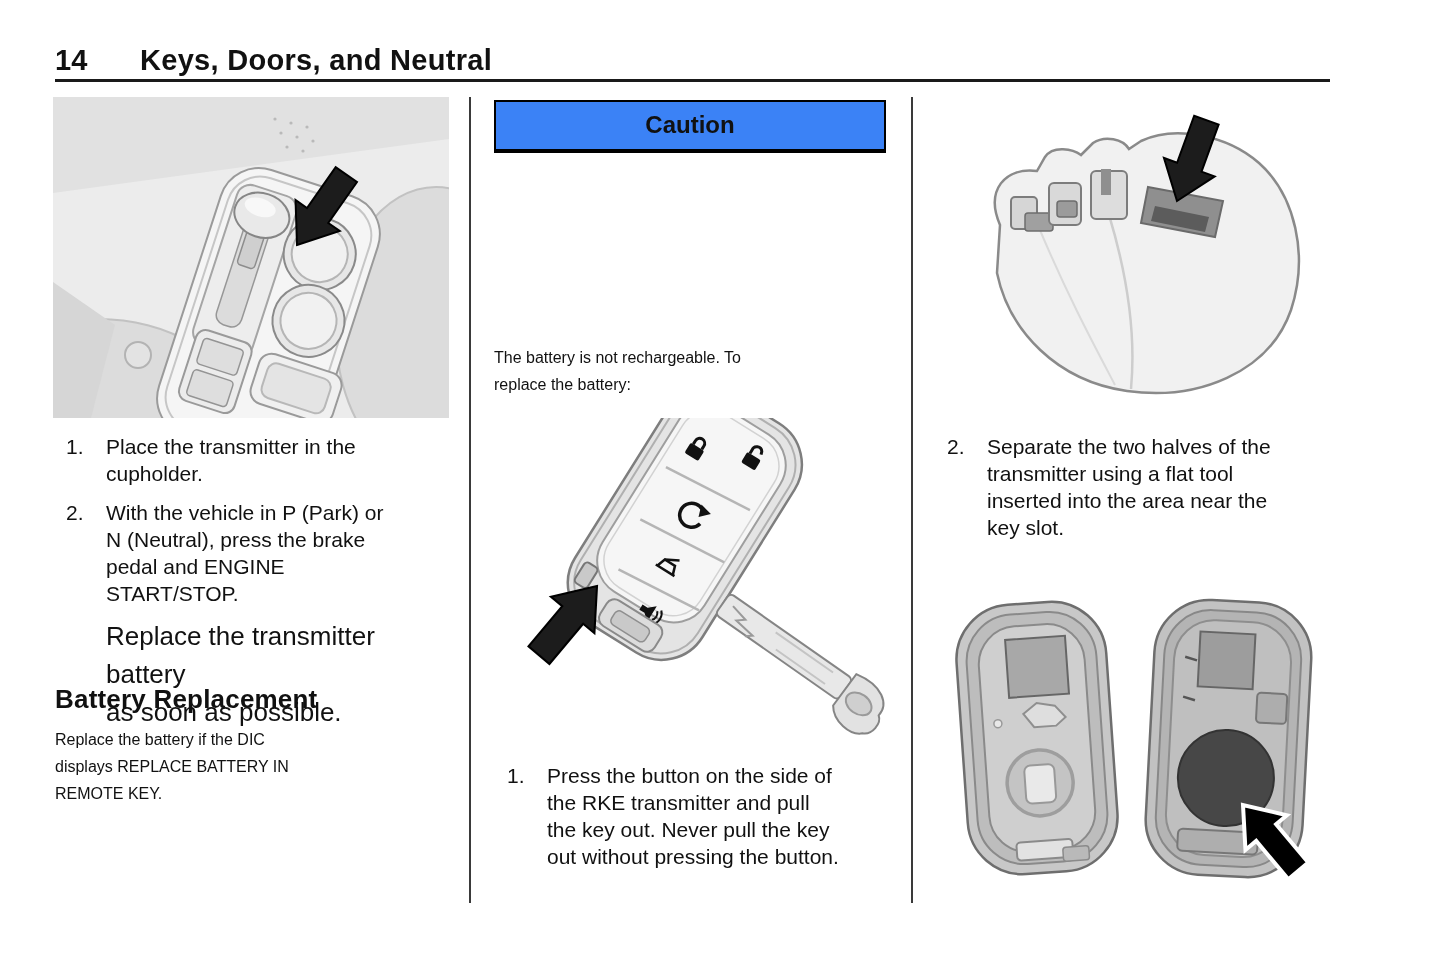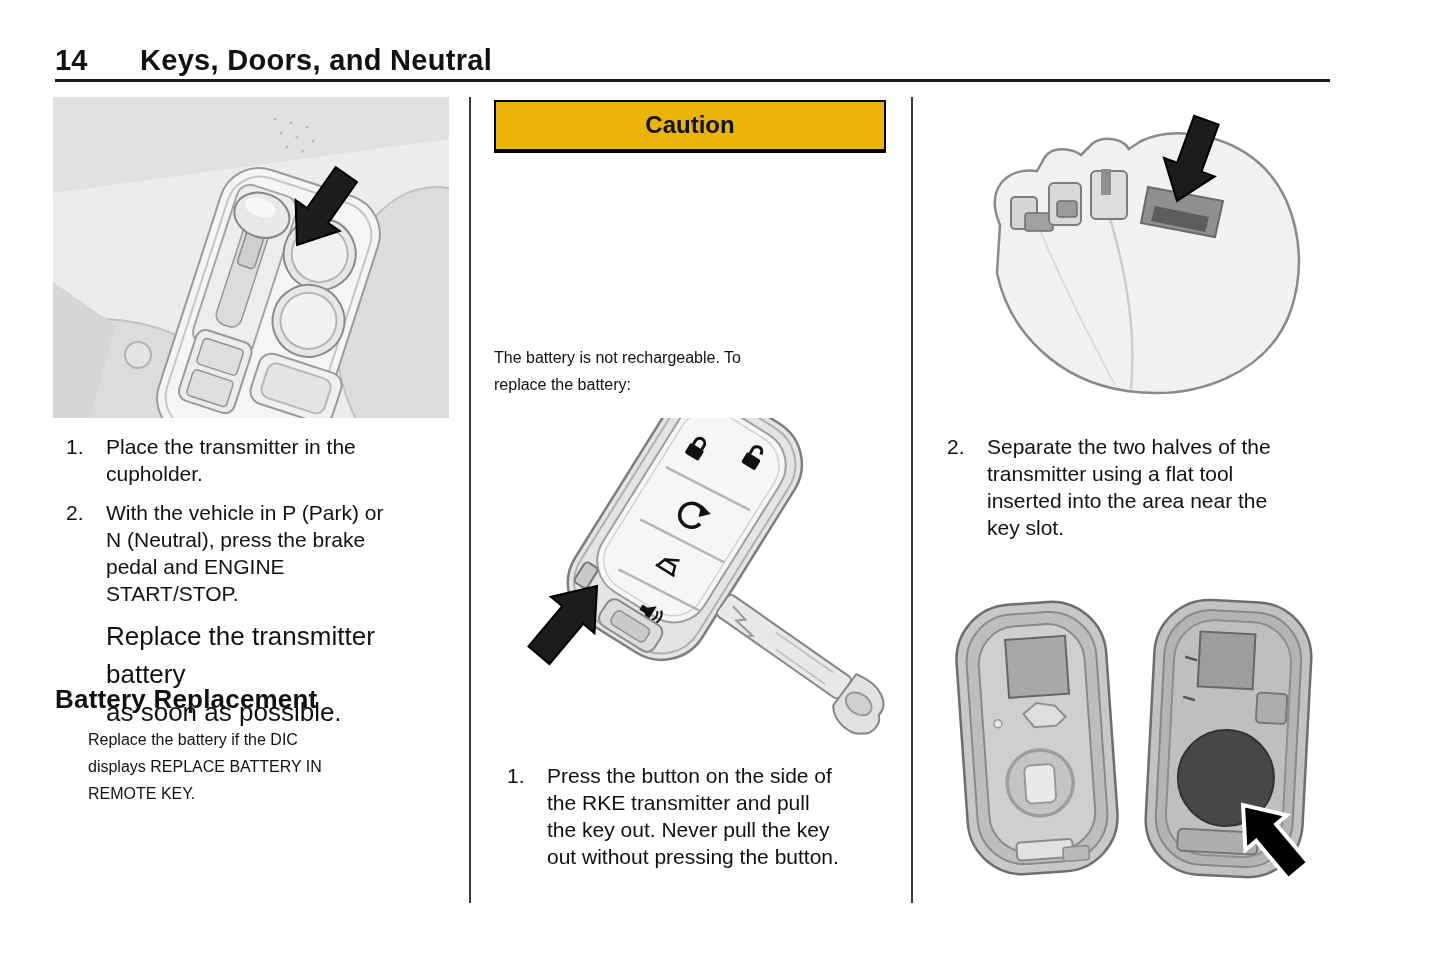--- a/index.html
+++ b/index.html
@@ -13,21 +13,21 @@
   .rule{left:55px;top:79px;width:1275px;height:3px;background:#1a1a1a;}
   .vdiv{width:2px;top:97px;height:806px;background:#3a3a3a;}
   .vdiv1{left:469px;}
   .vdiv2{left:911px;}
   .step{display:flex;align-items:flex-start;}
   .num{flex:0 0 40px;font-size:21px;line-height:27px;}
   .txt{font-size:21px;line-height:27px;white-space:pre-line;}
   .note{font-size:26px;line-height:38px;white-space:pre-line;}
   .heading{font-size:26px;font-weight:bold;letter-spacing:.2px;}
   .body-text{font-size:16px;line-height:27px;white-space:pre-line;}
-  .caution{left:494px;top:100px;width:392px;border:2.5px solid #000;background:#eab308;box-sizing:border-box;}
+  .caution{left:494px;top:100px;width:392px;border:2.5px solid #000;background:#3b82f6;box-sizing:border-box;}
   .caution-title{text-align:center;font-size:24px;font-weight:bold;padding:9px 0 10px;border-bottom:2.5px solid #000;}
   .caution-body{padding:11px 14px 13px 18px;font-size:21px;line-height:28px;white-space:pre-line;}
   svg{display:block;}
 </style>
 </head>
 <body>
 
 <div>
 
   <span class="abs pagenum">14</span>
@@ -86,21 +86,21 @@
   <div class="abs step" style="left:66px;top:499px;width:380px;">
     <span class="num">2.</span>
     <span class="txt">With the vehicle in P (Park) or
 N (Neutral), press the brake
 pedal and ENGINE
 START/STOP.</span>
   </div>
   <div class="abs note" style="left:106px;top:617px;width:345px;">Replace the transmitter battery
 as soon as possible.</div>
   <div class="abs heading" style="left:55px;top:684px;">Battery Replacement</div>
-  <div class="abs body-text" style="left:55px;top:726px;width:395px;margin-left:33px;">Replace the battery if the DIC
+  <div class="abs body-text" style="left:55px;top:726px;width:395px;">Replace the battery if the DIC
 displays REPLACE BATTERY IN
 REMOTE KEY.</div>
 
   <div class="abs caution">
     <div class="caution-title">Caution</div>
   </div>
   <div class="abs body-text" style="left:494px;top:344px;width:400px;">The battery is not rechargeable. To
 replace the battery:</div>
 
   <svg class="abs" style="left:505px;top:418px;" width="395" height="337" viewBox="0 0 395 337">

